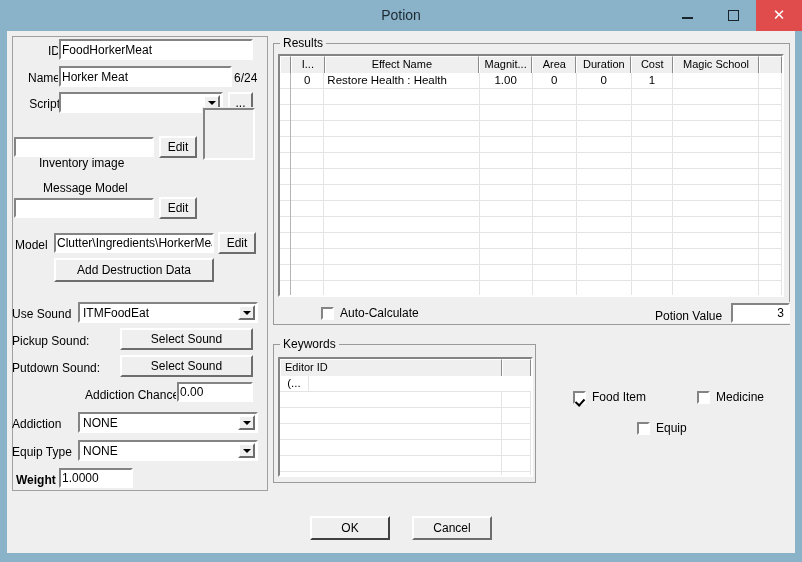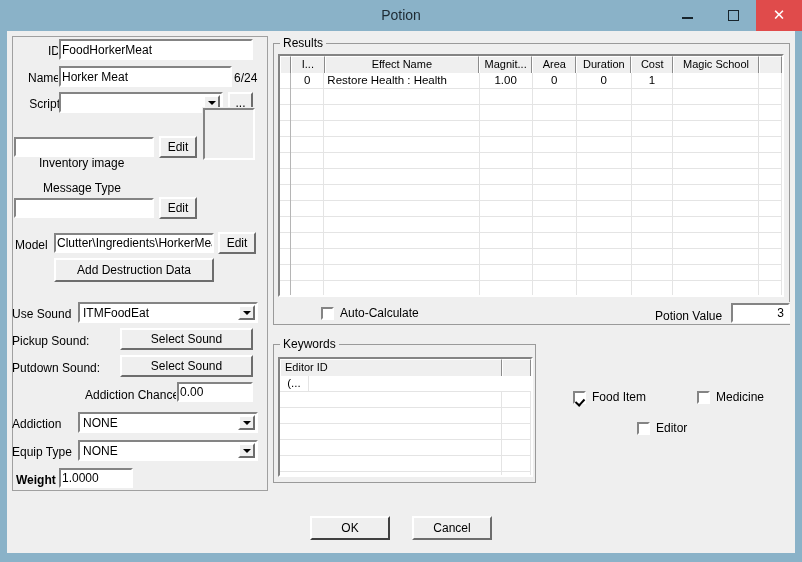--- a/index.html
+++ b/index.html
@@ -173,21 +173,21 @@
           <i class="caret"></i>
         </span>
     </div>
     <div class="btn" style="left:221px;top:61px;width:25px;height:21px;">...</div>
 
     <div class="lbl" style="left:32px;top:89px;margin-top:36px;">Inventory image</div>
     <div class="field" style="left:7px;top:106px;width:140px;height:20px;"></div>
     <div class="btn" style="left:152px;top:105px;width:38px;height:22px;">Edit</div>
     <div class="field" style="left:196px;top:77px;width:52px;height:52px;background:#efefef;"></div>
 
-    <div class="lbl" style="left:36px;top:150px;">Message Type</div>
+    <div class="lbl" style="left:36px;top:150px;">Message Model</div>
     <div class="field" style="left:7px;top:167px;width:140px;height:20px;"></div>
     <div class="btn" style="left:152px;top:166px;width:38px;height:22px;">Edit</div>
 
     <div class="lbl" style="left:8px;top:207px;">Model</div>
     <div class="field" style="left:47px;top:202px;width:160px;height:20px;">Clutter\Ingredients\HorkerMeat.r</div>
     <div class="btn" style="left:211px;top:201px;width:38px;height:22px;">Edit</div>
 
     <div class="btn" style="left:47px;top:227px;width:160px;height:24px;">Add Destruction Data</div>
 
     <div class="lbl" style="left:5px;top:276px;">Use Sound</div>
@@ -451,20 +451,20 @@
     <div class="cbx" style="left:566px;top:359px;">
       <span class="box checked" id="flag-box-0"></span>
       <span>Food Item</span>
     </div>
     <div class="cbx" style="left:690px;top:359px;">
       <span class="box" id="flag-box-1"></span>
       <span>Medicine</span>
     </div>
     <div class="cbx" style="left:630px;top:390px;">
       <span class="box" id="flag-box-2"></span>
-      <span>Editor</span>
+      <span>Equip</span>
     </div>
 
     <div class="btn def" style="left:303px;top:485px;width:80px;height:24px;">OK</div>
     <div class="btn" style="left:405px;top:485px;width:80px;height:24px;">Cancel</div>
 
   </div>
 </div>
 
 </body></html>

